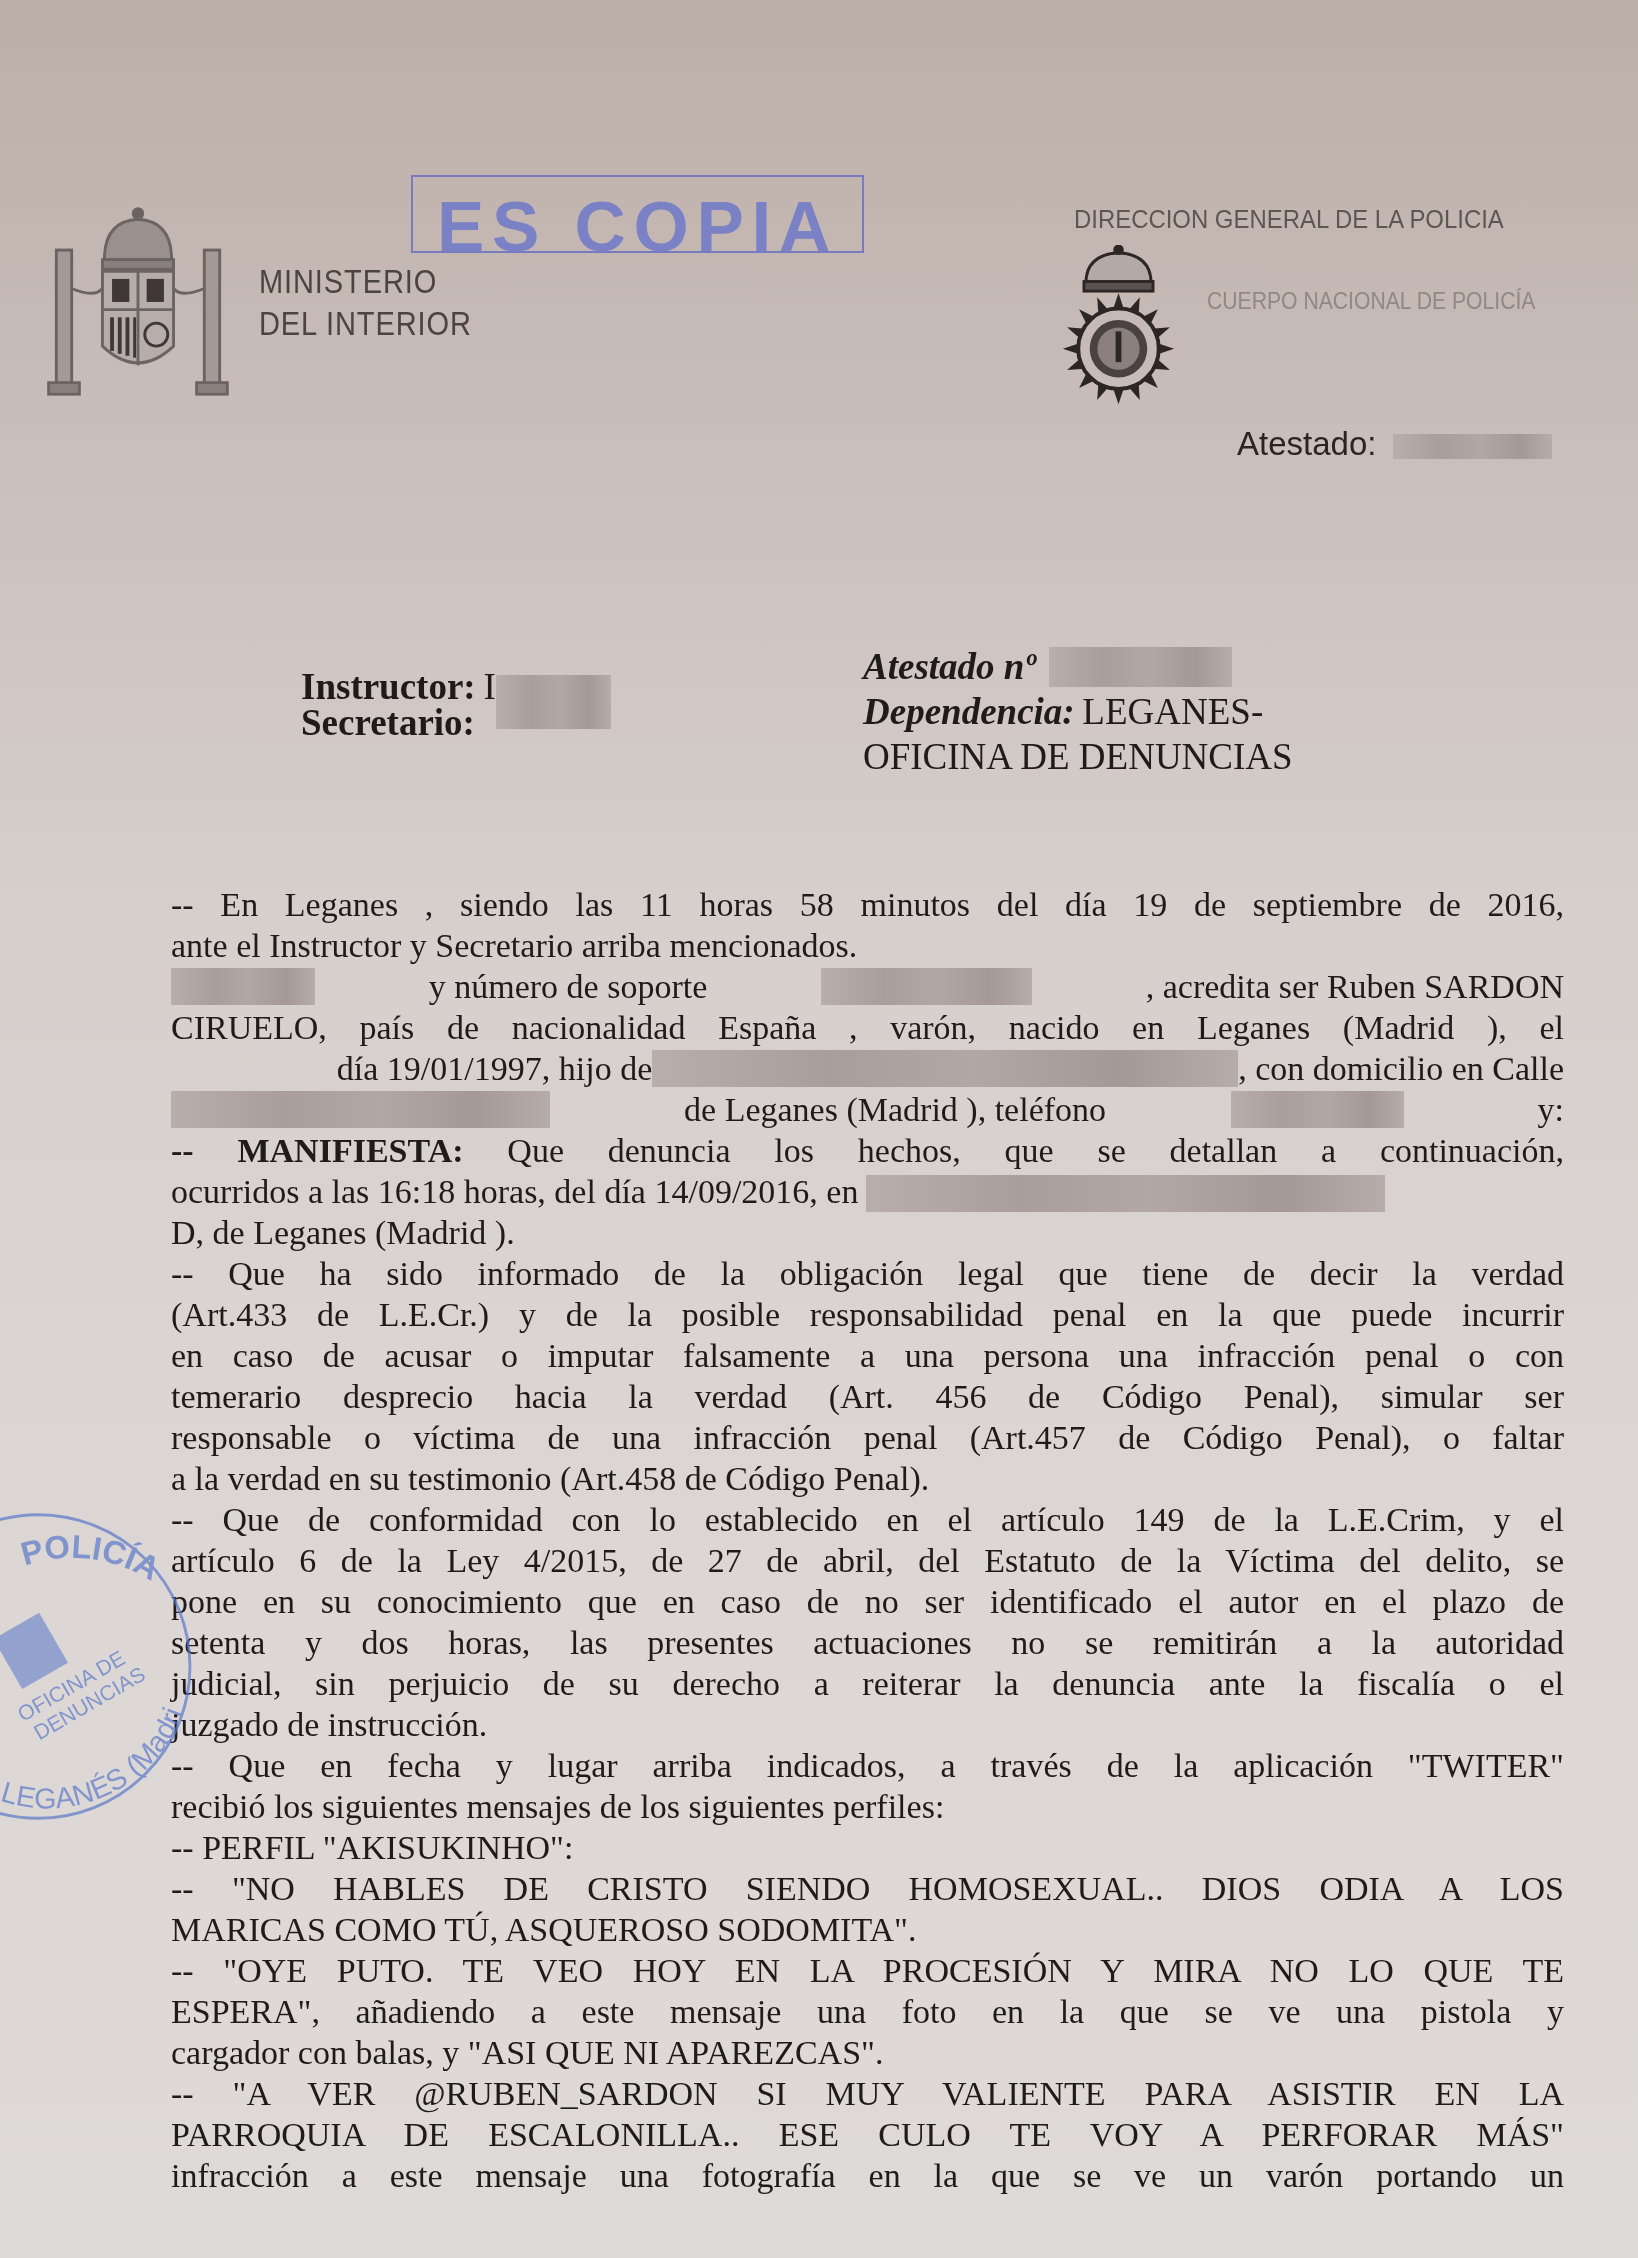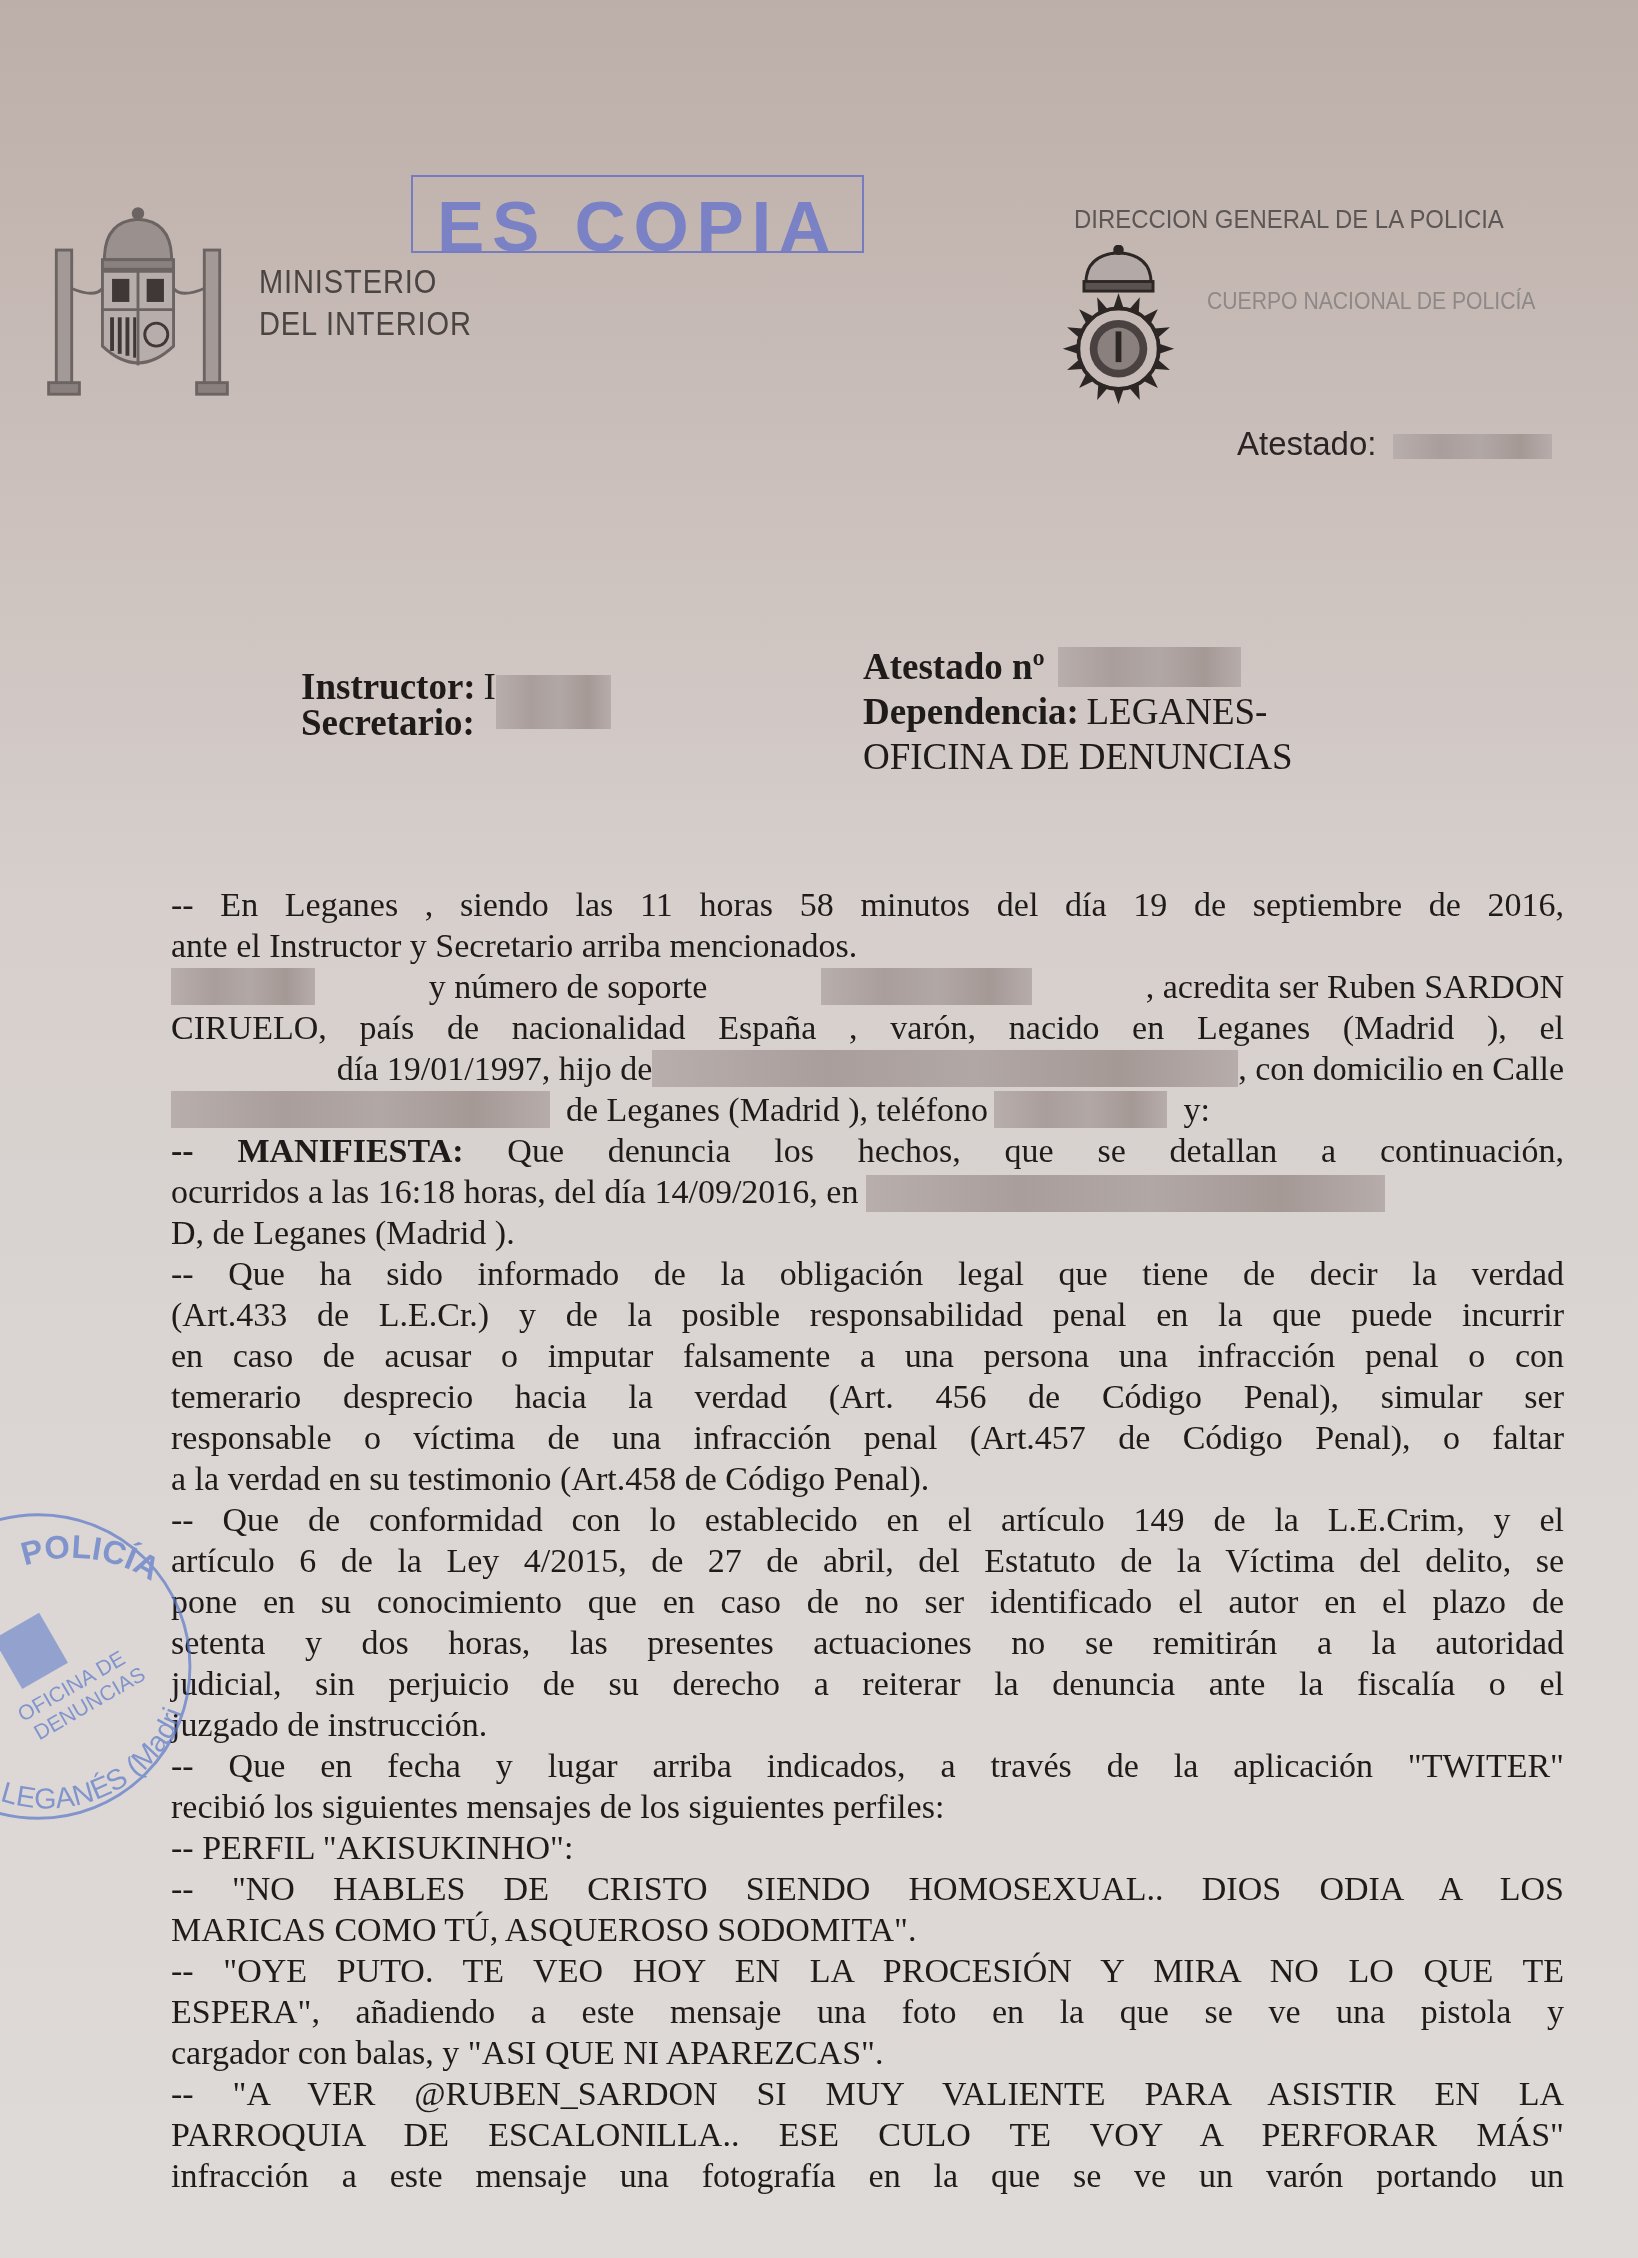--- a/index.html
+++ b/index.html
@@ -28,21 +28,21 @@
     
     .dgp { position: absolute; left: 1074px; top: 204px; font-family: "Liberation Sans", sans-serif; font-size: 26px; color: #5c5654; white-space: nowrap; transform: scaleX(0.92); transform-origin: left top; }
     .police-badge { position: absolute; left: 1059px; top: 245px; width: 119px; height: 168px; }
     .cnp { position: absolute; left: 1207px; top: 288px; font-family: "Liberation Sans", sans-serif; font-size: 23px; color: #8e8886; white-space: nowrap; transform: scaleX(0.92); transform-origin: left top; }
     .atestado-top { position: absolute; left: 1237px; top: 425px; font-family: "Liberation Sans", sans-serif; font-size: 33px; color: #2a2524; white-space: nowrap; text-align: right; }
     .redact { display: inline-block; background: linear-gradient(90deg, #b8aeab 0%, #a99e9b 30%, #b1a7a4 55%, #a59996 80%, #b6acaa 100%); vertical-align: middle; }
 
     
     .meta-left { position: absolute; left: 301px; top: 644px; font-size: 37px; line-height: 45px; font-weight: bold; }
     .meta-right { position: absolute; left: 863px; top: 644px; font-size: 37px; line-height: 45px; }
-    .meta-right .b { font-weight: bold; }
+    .meta-right .b { font-weight: bold; font-style: italic; }
     .meta-row { white-space: nowrap; display: flex; align-items: center; gap: 7.7px; }
 
     
     .body-text { position: absolute; left: 171px; top: 884px; width: 1393px; font-size: 34px; line-height: 41px; text-align: justify; }
     .line { white-space: nowrap; display: block; }
     .just { text-align: justify; text-align-last: justify; white-space: normal; }
     .b { font-weight: bold; }
 
     
     .round-stamp { position: absolute; left: -106px; top: 1484px; width: 298px; height: 365px; }
@@ -158,21 +158,21 @@
       <span>y número de soporte</span>
       <span class="redact" style="width:211px;height:37px;"></span>
       <span>, acredita ser Ruben SARDON</span>
     </span>
     <span class="line just">CIRUELO, país de nacionalidad España , varón, nacido en Leganes  (Madrid ), el</span>
     <span class="line" style="display:flex;justify-content:flex-end;align-items:center;">
       <span>día 19/01/1997, hijo de</span>
       <span class="redact" style="width:586px;height:37px;"></span>
       <span>, con domicilio en Calle</span>
     </span>
-    <span class="line" style="display:flex;align-items:center;gap:16px;">
+    <span class="line" style="display:flex;align-items:center;gap:16px;justify-content:space-between;">
       <span class="redact" style="width:379px;height:37px;"></span>
       <span>de Leganes  (Madrid ), teléfono</span>
       <span class="redact" style="width:173px;height:37px;margin-left:-9.6px;"></span>
       <span>y:</span>
     </span>
     <span class="line just"><span class="b">-- MANIFIESTA:</span> <span>Que  denuncia los hechos, que se detallan a continuación,</span></span>
     <span class="line" style="display:flex;align-items:flex-end;gap:7.7px;">
       <span>ocurridos  a las 16:18 horas, del día 14/09/2016, en</span>
       <span class="redact" style="width:519px;height:37px;"></span>
     </span>

